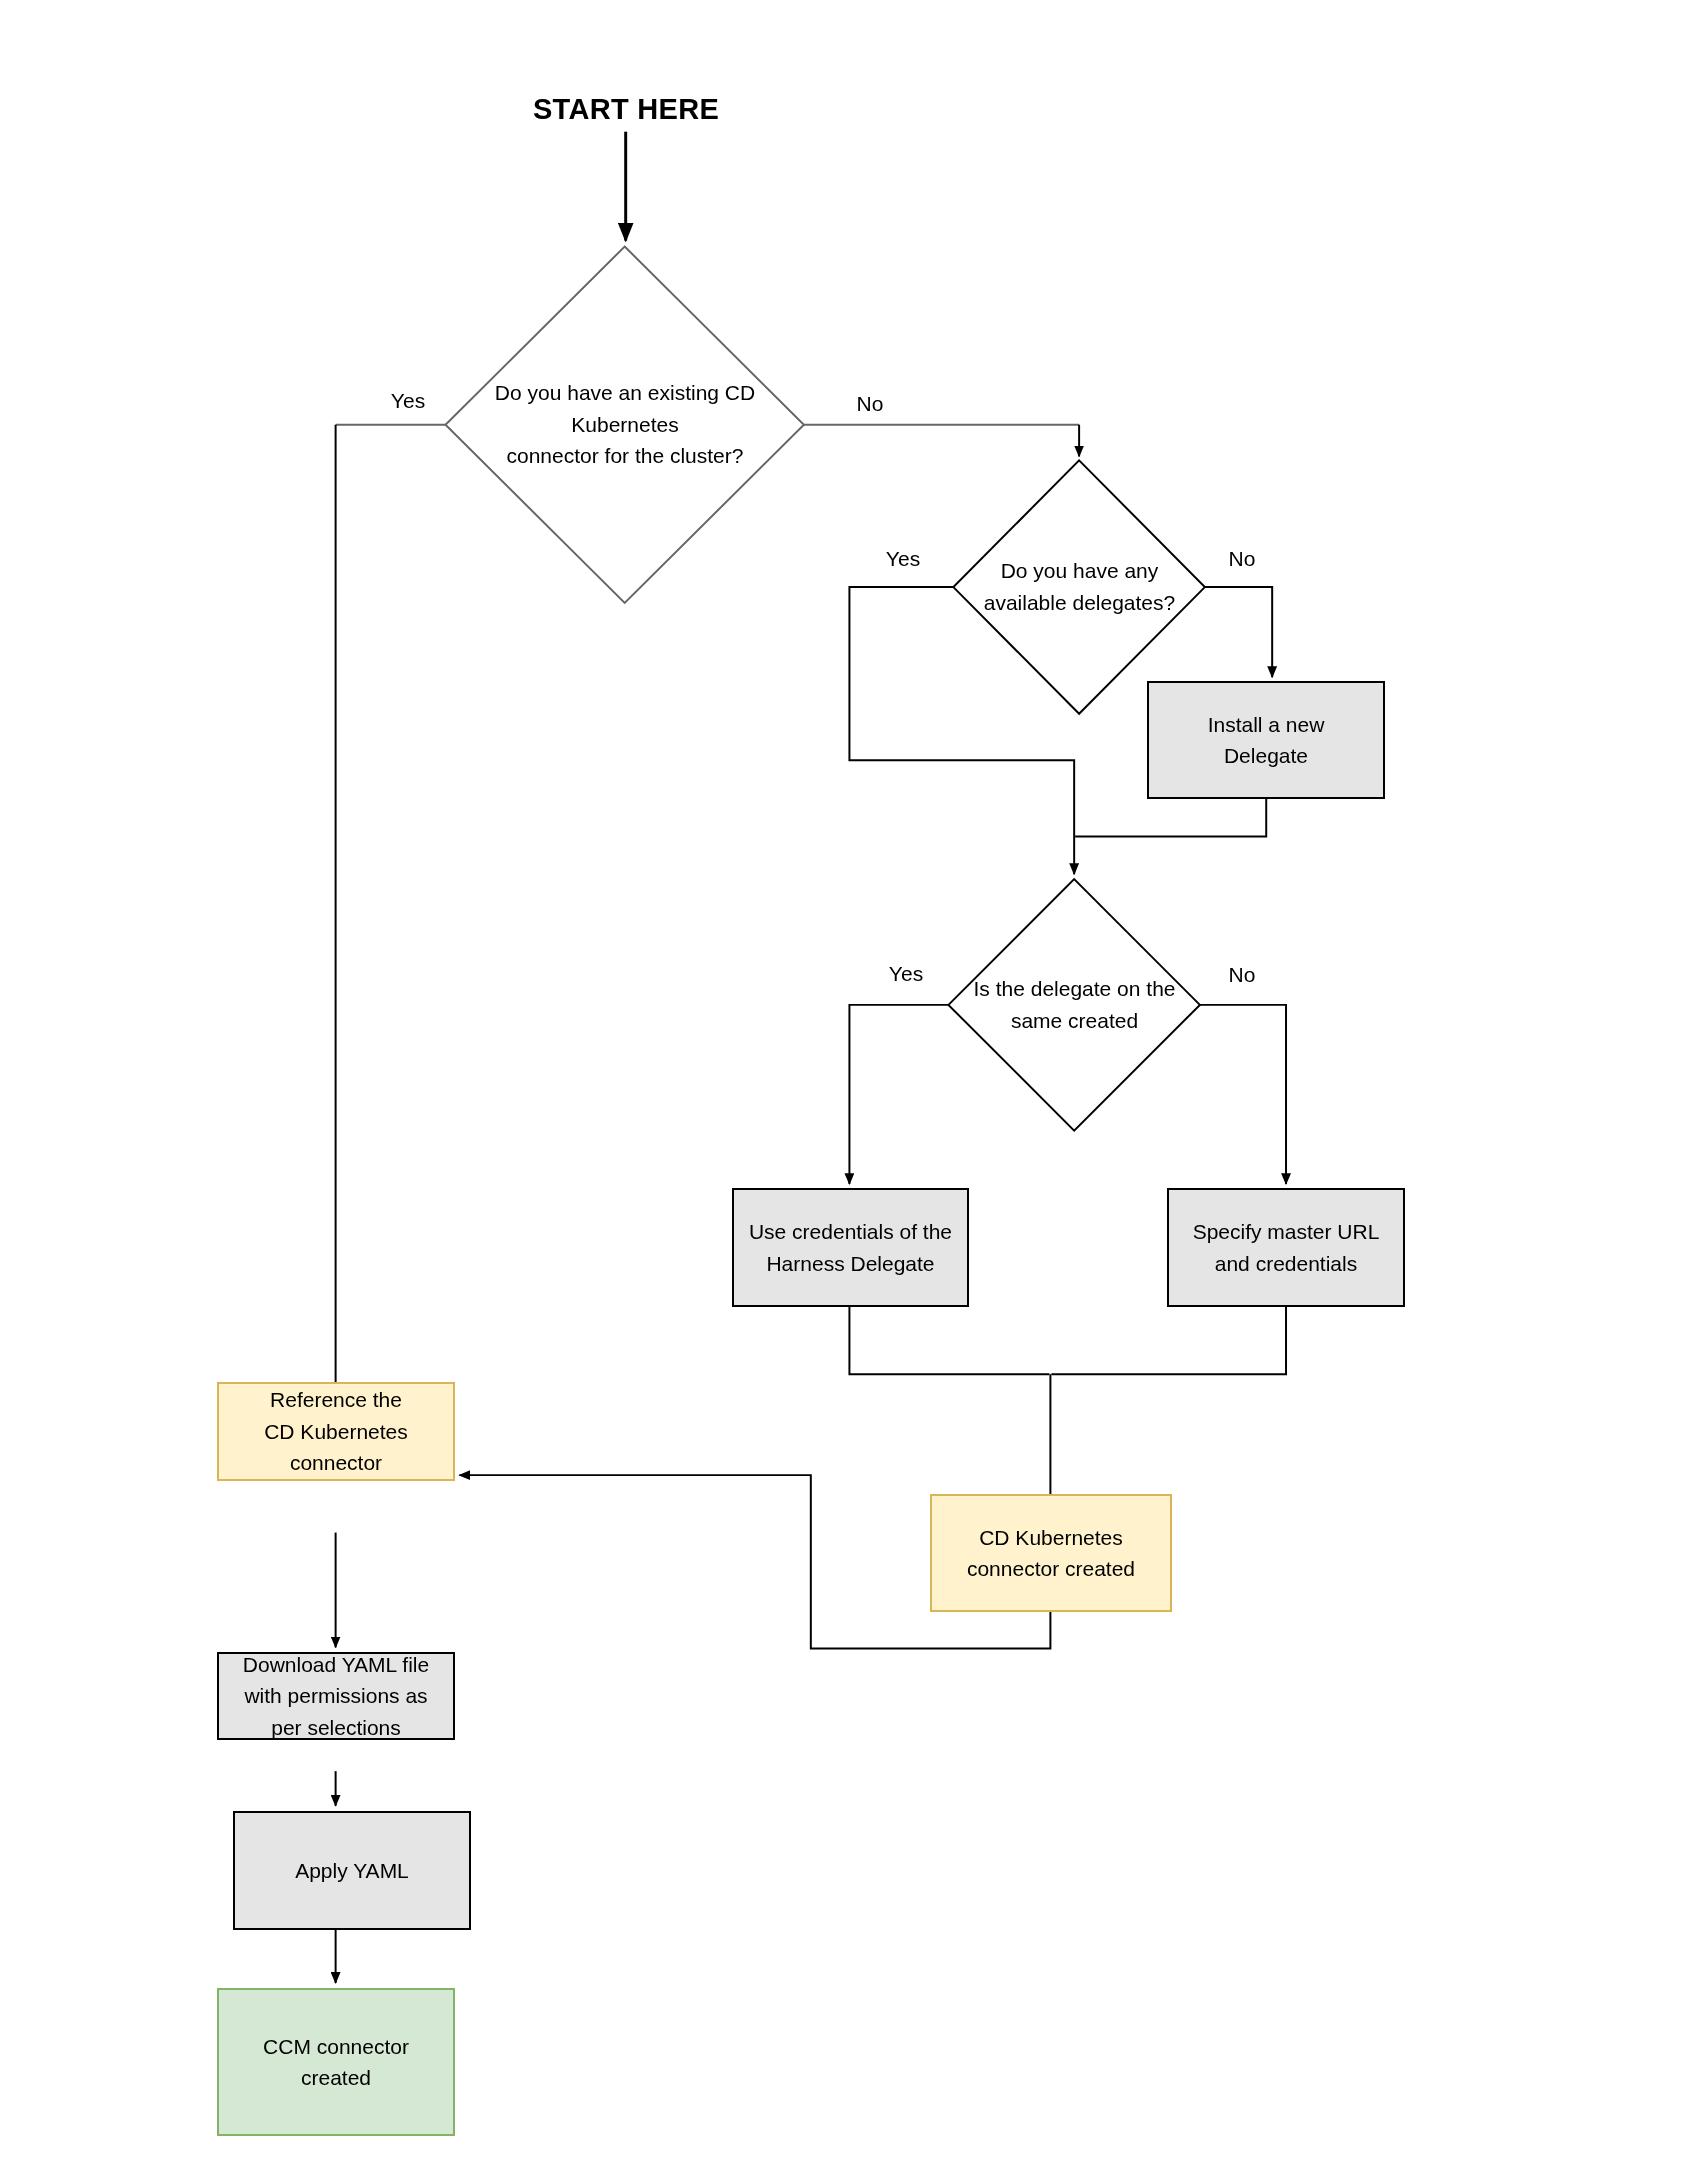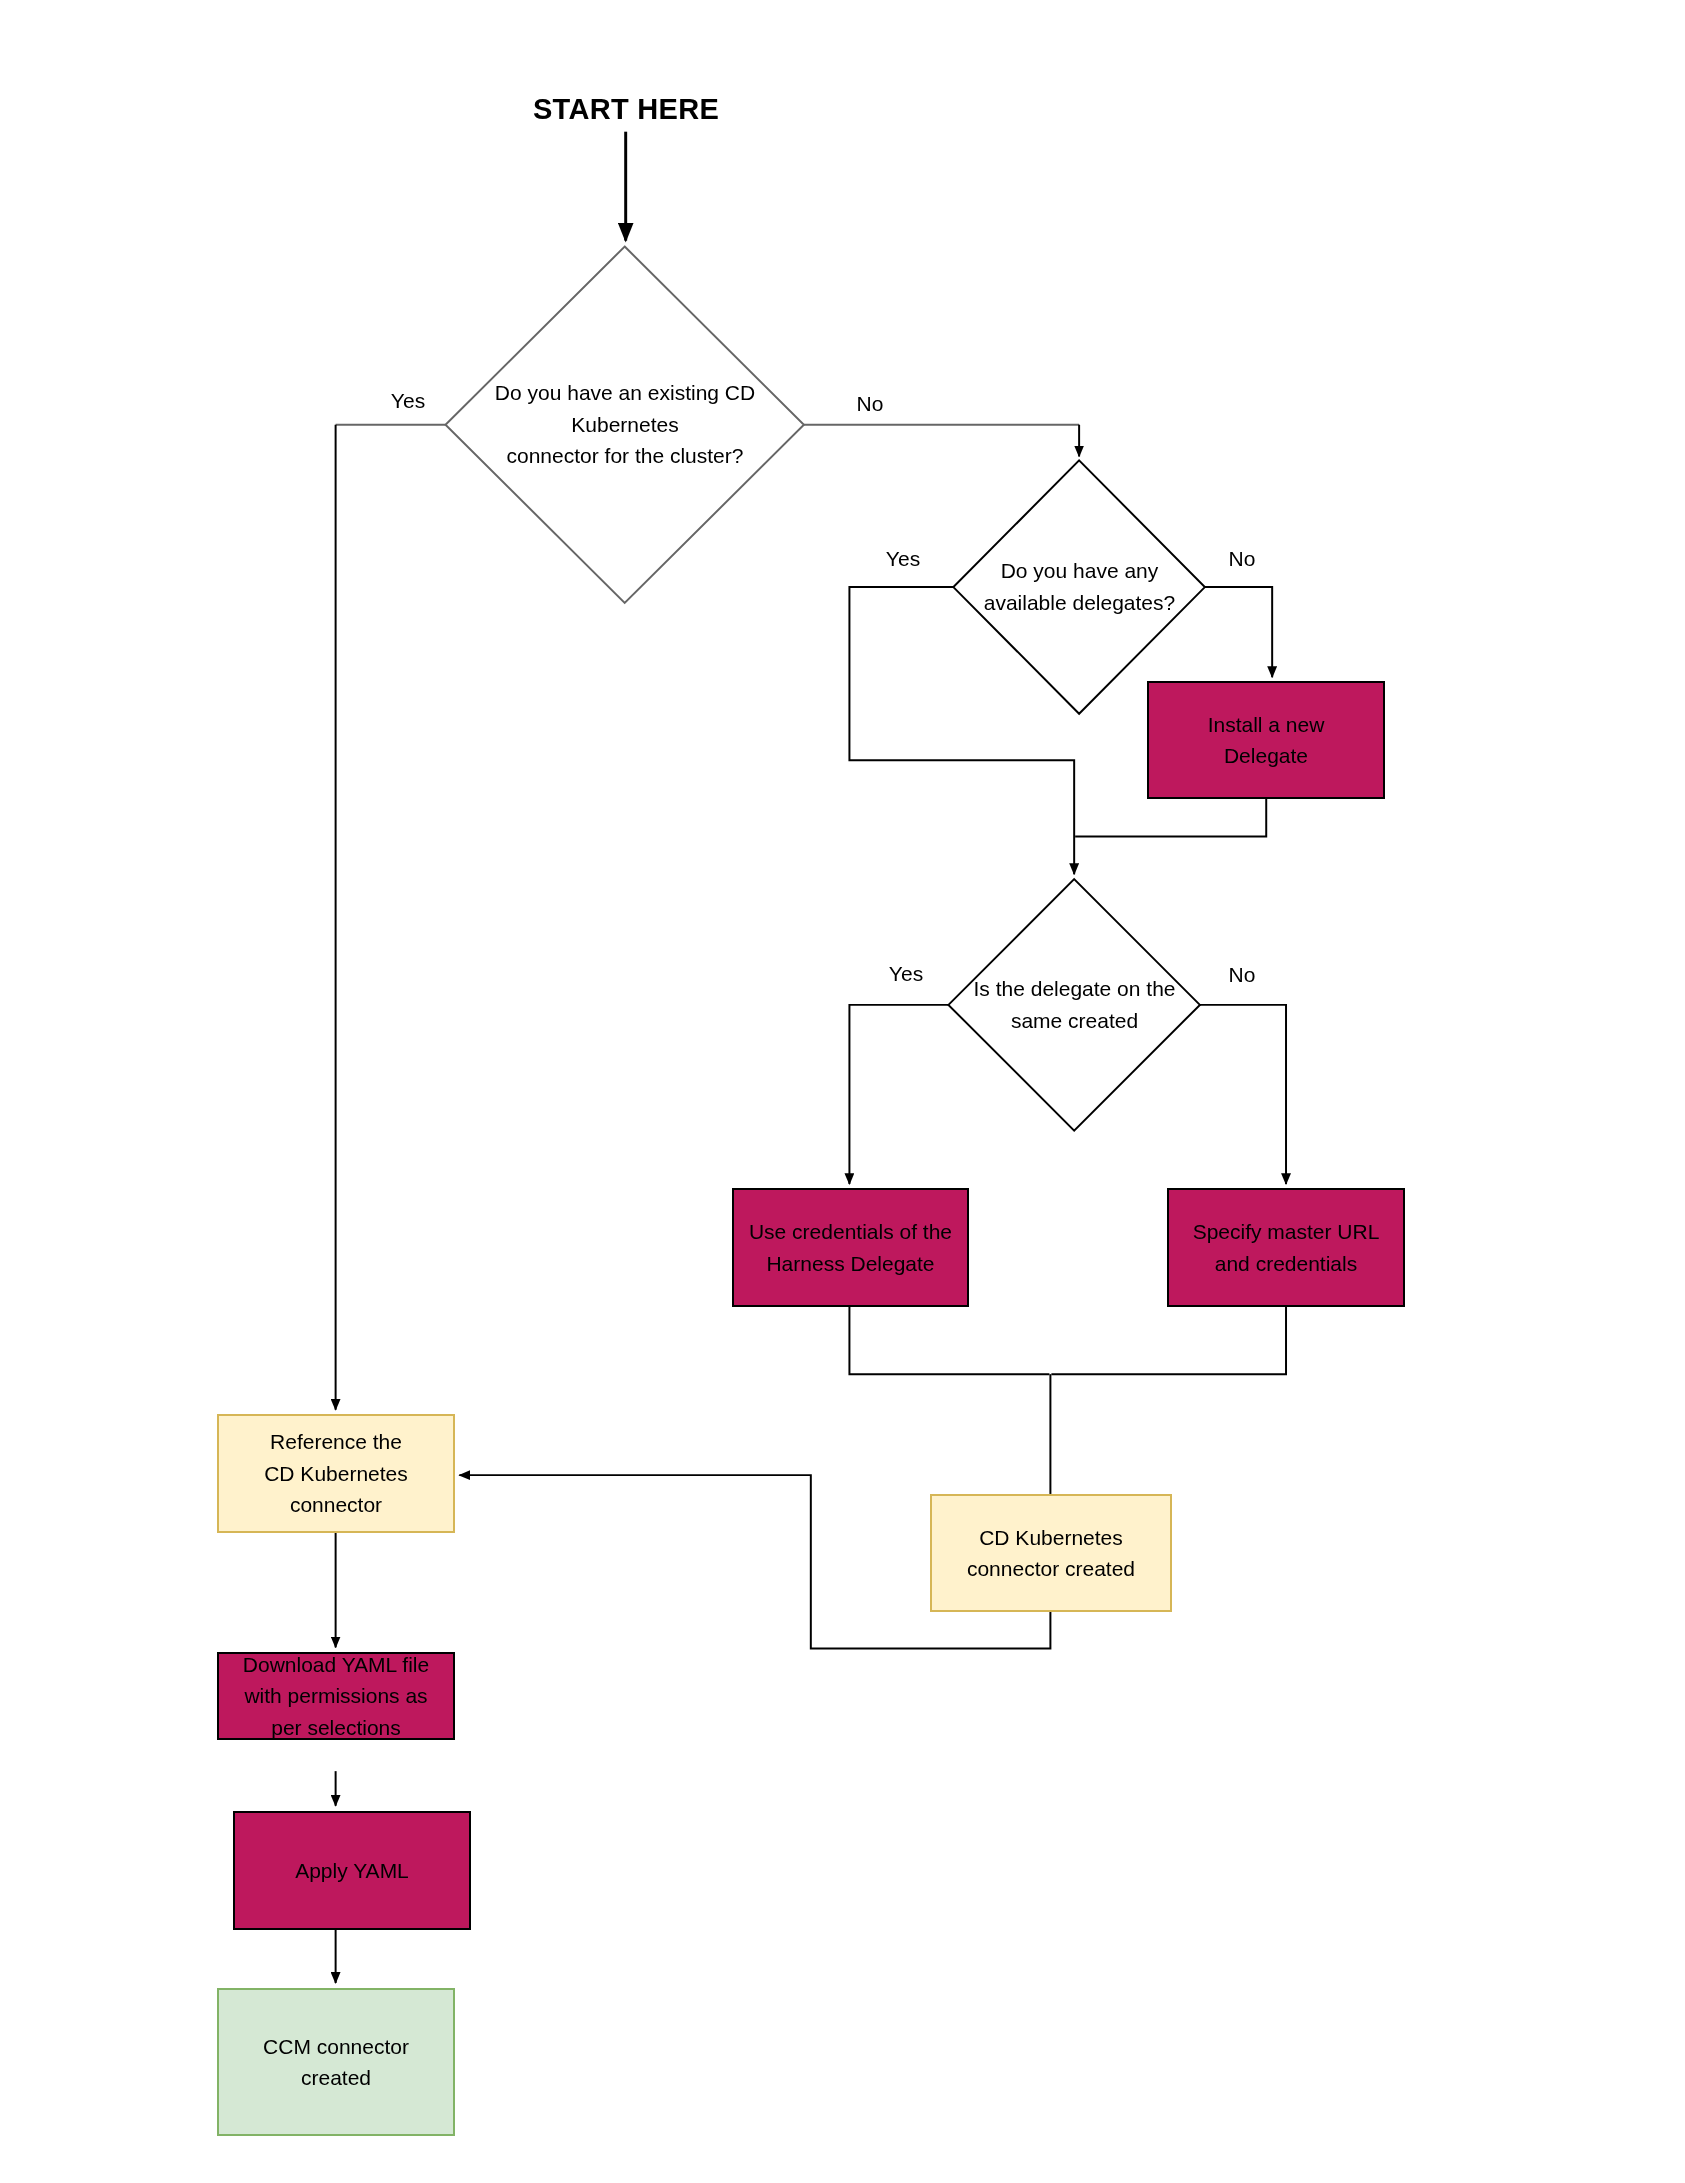--- a/index.html
+++ b/index.html
@@ -18,21 +18,21 @@
     display: flex;
     align-items: center;
     justify-content: center;
     text-align: center;
     font-size: 21px;
     line-height: 1.5;
     white-space: pre-line;
     box-sizing: border-box;
     z-index: 2;
   }
-  .box    { border: 2px solid #000000; background: #be185d; }
+  .box    { border: 2px solid #000000; background: #e5e5e5; }
   .yellow { background: #FFF2CC; border-color: #D6B656; }
   .green  { background: #D5E8D4; border-color: #82B366; }
   .dtext  { z-index: 2; }
   .elabel {
     position: absolute;
     transform: translate(-50%, -50%);
     font-size: 21px;
     line-height: 1;
     z-index: 2;
     white-space: nowrap;
@@ -122,21 +122,21 @@
 
   <div class="node box" style="left:732px; top:1188px; width:237px; height:119px;">Use credentials of the
 Harness Delegate</div>
 
   <div class="node box" style="left:1167px; top:1188px; width:238px; height:119px;">Specify master URL
 and credentials</div>
 
   <div class="node box yellow" style="left:930px; top:1494px; width:242px; height:118px;">CD Kubernetes
 connector created</div>
 
-  <div class="node box yellow" style="left:217px; top:1414px; width:238px; height:119px;">Reference the
+  <div class="node box yellow" style="left:217px; top:1382px; width:238px; height:99px;">Reference the
 CD Kubernetes
 connector</div>
 
   <div class="node box" style="left:217px; top:1652px; width:238px; height:88px;">Download YAML file
 with permissions as
 per selections</div>
 
   <div class="node box" style="left:217px; top:1811px; width:238px; height:119px;margin-left:16px;">Apply YAML</div>
 
   <div class="node box green" style="left:217px; top:1988px; width:238px; height:148px;">CCM connector

